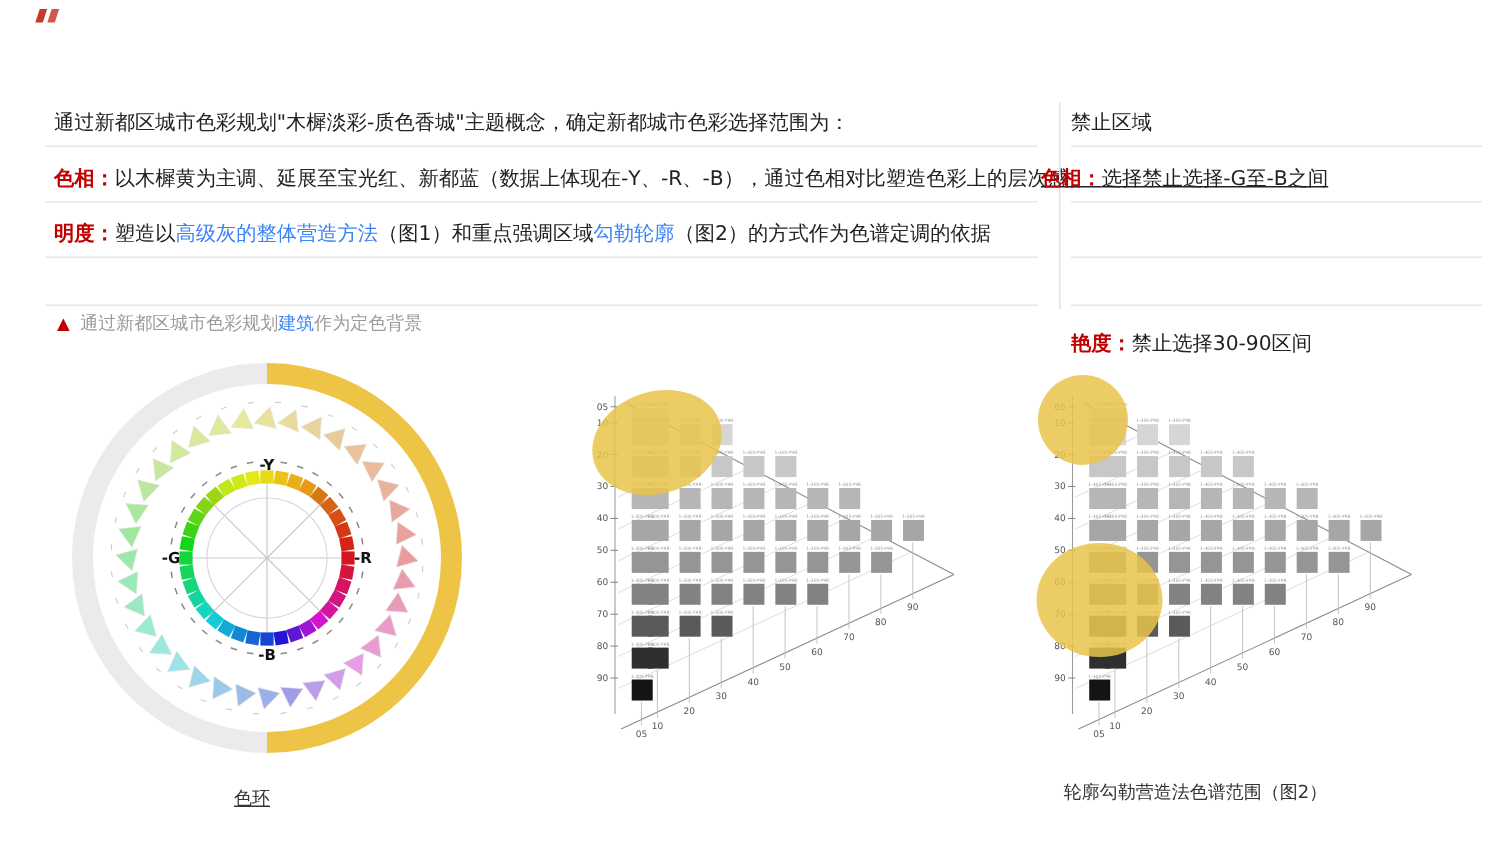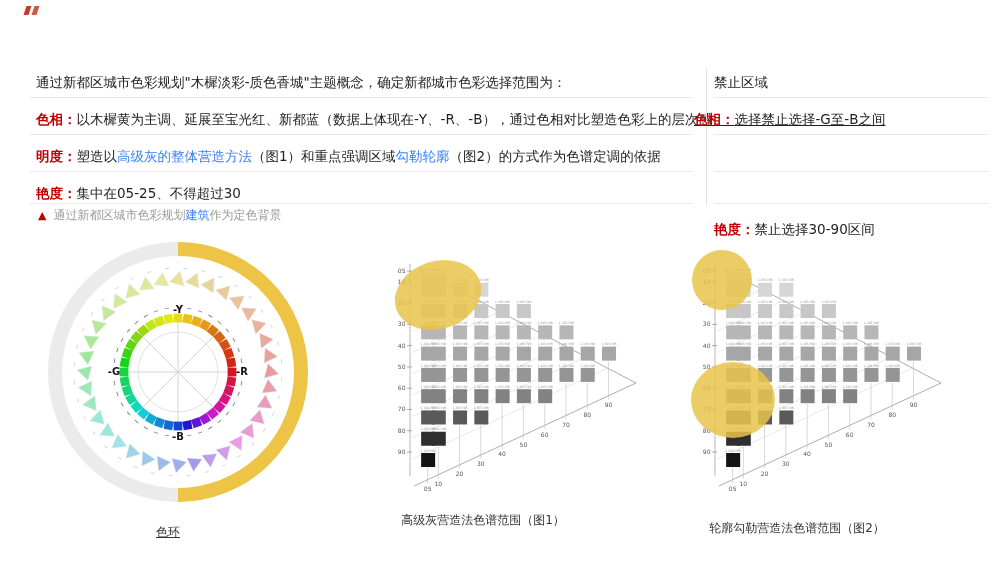--- a/index.html
+++ b/index.html
@@ -35,23 +35,20 @@
   <div class="abs rule-row" style="left:36px;top:111px;">
     <span class="rule-label">色相：</span><span>以木樨黄为主调、延展至宝光红、新都蓝（数据上体现在-Y、-R、-B），通过色相对比塑造色彩上的层次感</span>
   </div>
   <div class="divider" style="left:30px;top:134px;width:662px;"></div>
 
   <div class="abs rule-row" style="left:36px;top:148px;">
     <span class="rule-label">明度：</span><span>塑造以</span><span class="red-em">高级灰的整体营造方法</span><span>（图1）和重点强调区域</span><span class="red-em">勾勒轮廓</span><span>（图2）的方式作为色谱定调的依据</span>
   </div>
   <div class="divider" style="left:30px;top:171px;width:662px;"></div>
 
-  <div class="abs rule-row" style="left:36px;top:185px;">
-    <span class="rule-label">艳度：</span><span>集中在05-25、不得超过30</span>
-  </div>
   <div class="divider" style="left:30px;top:203px;width:662px;"></div>
 
   <div class="abs note-row" style="left:38px;top:207px;">
     <span class="note-marker">▲</span><span>通过新都区城市色彩规划</span><span class="red-em" style="font-size:12px;text-align:center;">建筑</span><span>作为定色背景</span>
   </div>
 
   <div class="vdivider" style="left:706px;top:68px;height:138px;"></div>
   <div class="abs rule-row" style="left:714px;top:74px;color:#222;">禁止区域</div>
   <div class="divider" style="left:714px;top:97px;width:274px;"></div>
 
@@ -381,21 +378,20 @@
         <rect x="179.46" y="122.9" width="14" height="14" fill="#959595"></rect>
         <text x="186.46" y="121.60000000000001" text-anchor="middle" font-size="3" fill="#999">1-305-Y9R</text>
         <rect x="200.74" y="101.62" width="14" height="14" fill="#a6a6a6"></rect>
         <text x="207.74" y="100.32000000000001" text-anchor="middle" font-size="3" fill="#999">1-305-Y9R</text>
         <rect x="200.74" y="122.9" width="14" height="14" fill="#959595"></rect>
         <text x="207.74" y="121.60000000000001" text-anchor="middle" font-size="3" fill="#999">1-305-Y9R</text>
         <rect x="222.02" y="101.62" width="14" height="14" fill="#a6a6a6"></rect>
         <text x="229.02" y="100.32000000000001" text-anchor="middle" font-size="3" fill="#999">1-305-Y9R</text>
         <ellipse cx="58" cy="50" rx="44" ry="34" fill="#e9c44a" opacity="0.85" transform="rotate(-18 58 50)"></ellipse>
       </svg></div>
-  <div class="abs caption cap-center" style="left:483px;top:512px;">高级灰营造法色谱范围（图1）</div>
 
   <div class="abs" style="left:685px;top:245px;width:300px;height:290px;"><svg width="300" height="290" viewBox="0 0 300 290">
         <line x1="32" y1="33.14" x2="44.42307692307693" y2="27.36326923076923" stroke="#d2d2d2" stroke-width="0.5"></line>
         <line x1="32" y1="43.78" x2="55.19230769230769" y2="32.995576923076925" stroke="#d2d2d2" stroke-width="0.5"></line>
         <line x1="32" y1="65.06" x2="76.73076923076924" y2="44.26019230769231" stroke="#d2d2d2" stroke-width="0.5"></line>
         <line x1="32" y1="86.34" x2="98.26923076923077" y2="55.52480769230769" stroke="#d2d2d2" stroke-width="0.5"></line>
         <line x1="32" y1="107.62" x2="119.8076923076923" y2="66.78942307692307" stroke="#d2d2d2" stroke-width="0.5"></line>
         <line x1="32" y1="128.9" x2="141.34615384615384" y2="78.05403846153847" stroke="#d2d2d2" stroke-width="0.5"></line>
         <line x1="32" y1="150.18" x2="162.8846153846154" y2="89.31865384615385" stroke="#d2d2d2" stroke-width="0.5"></line>
         <line x1="32" y1="171.46" x2="184.42307692307693" y2="100.58326923076923" stroke="#d2d2d2" stroke-width="0.5"></line>

